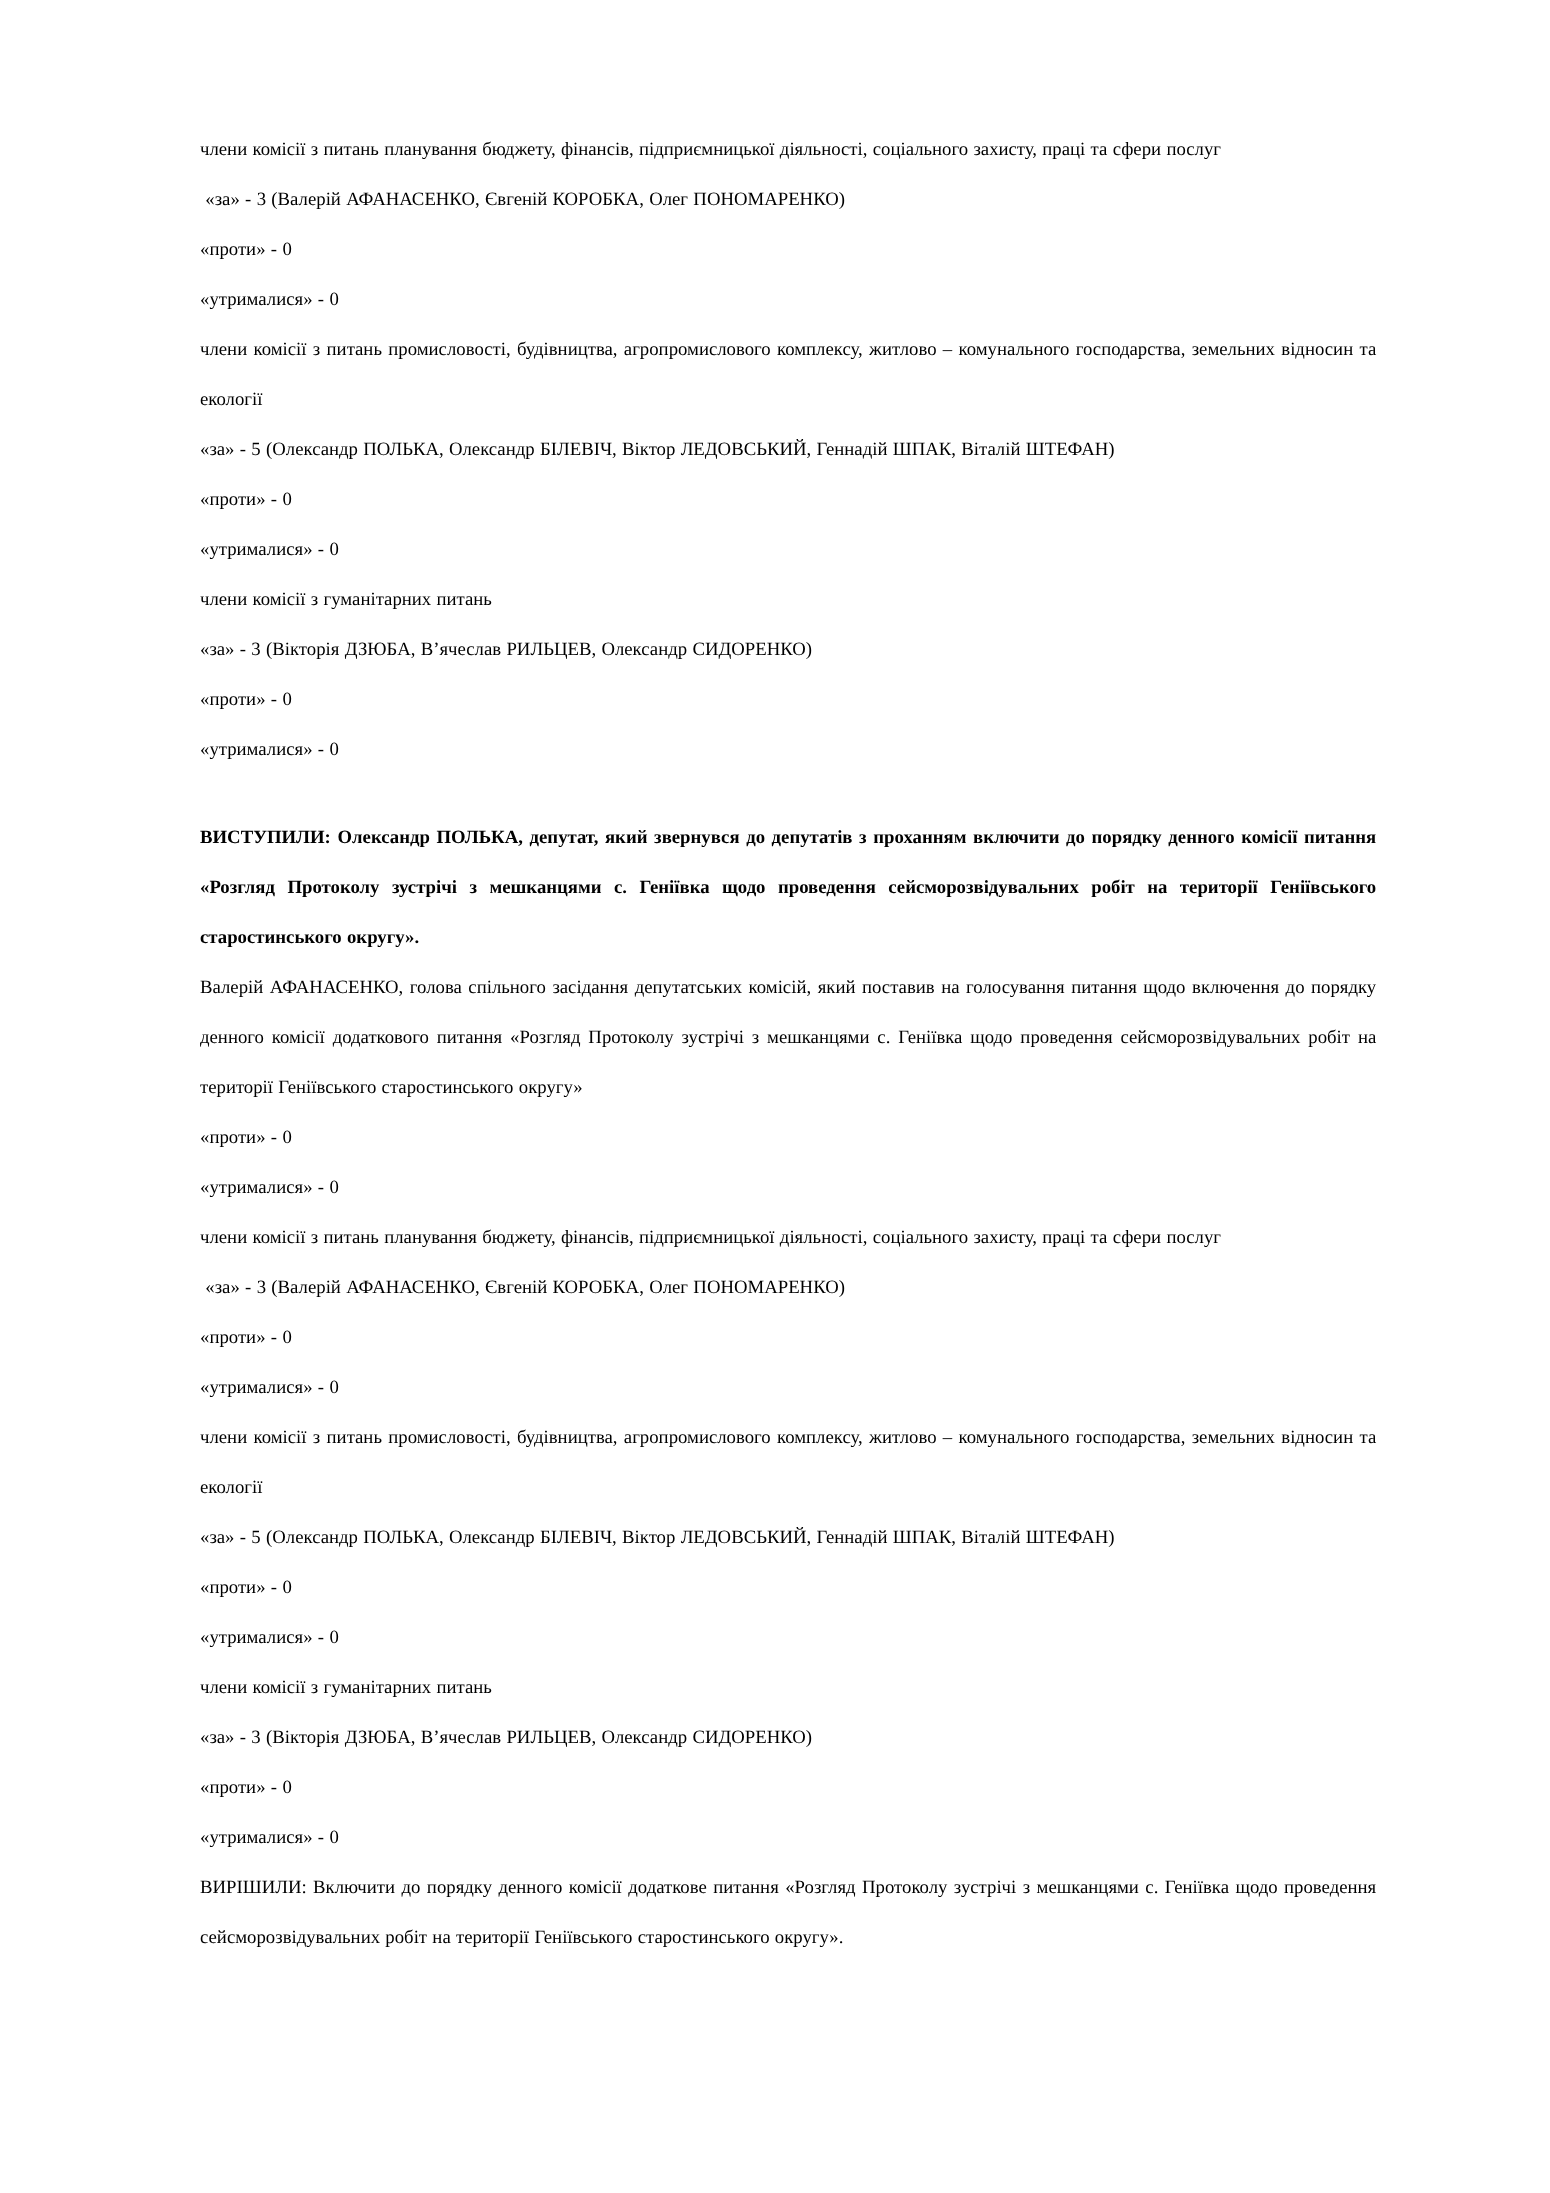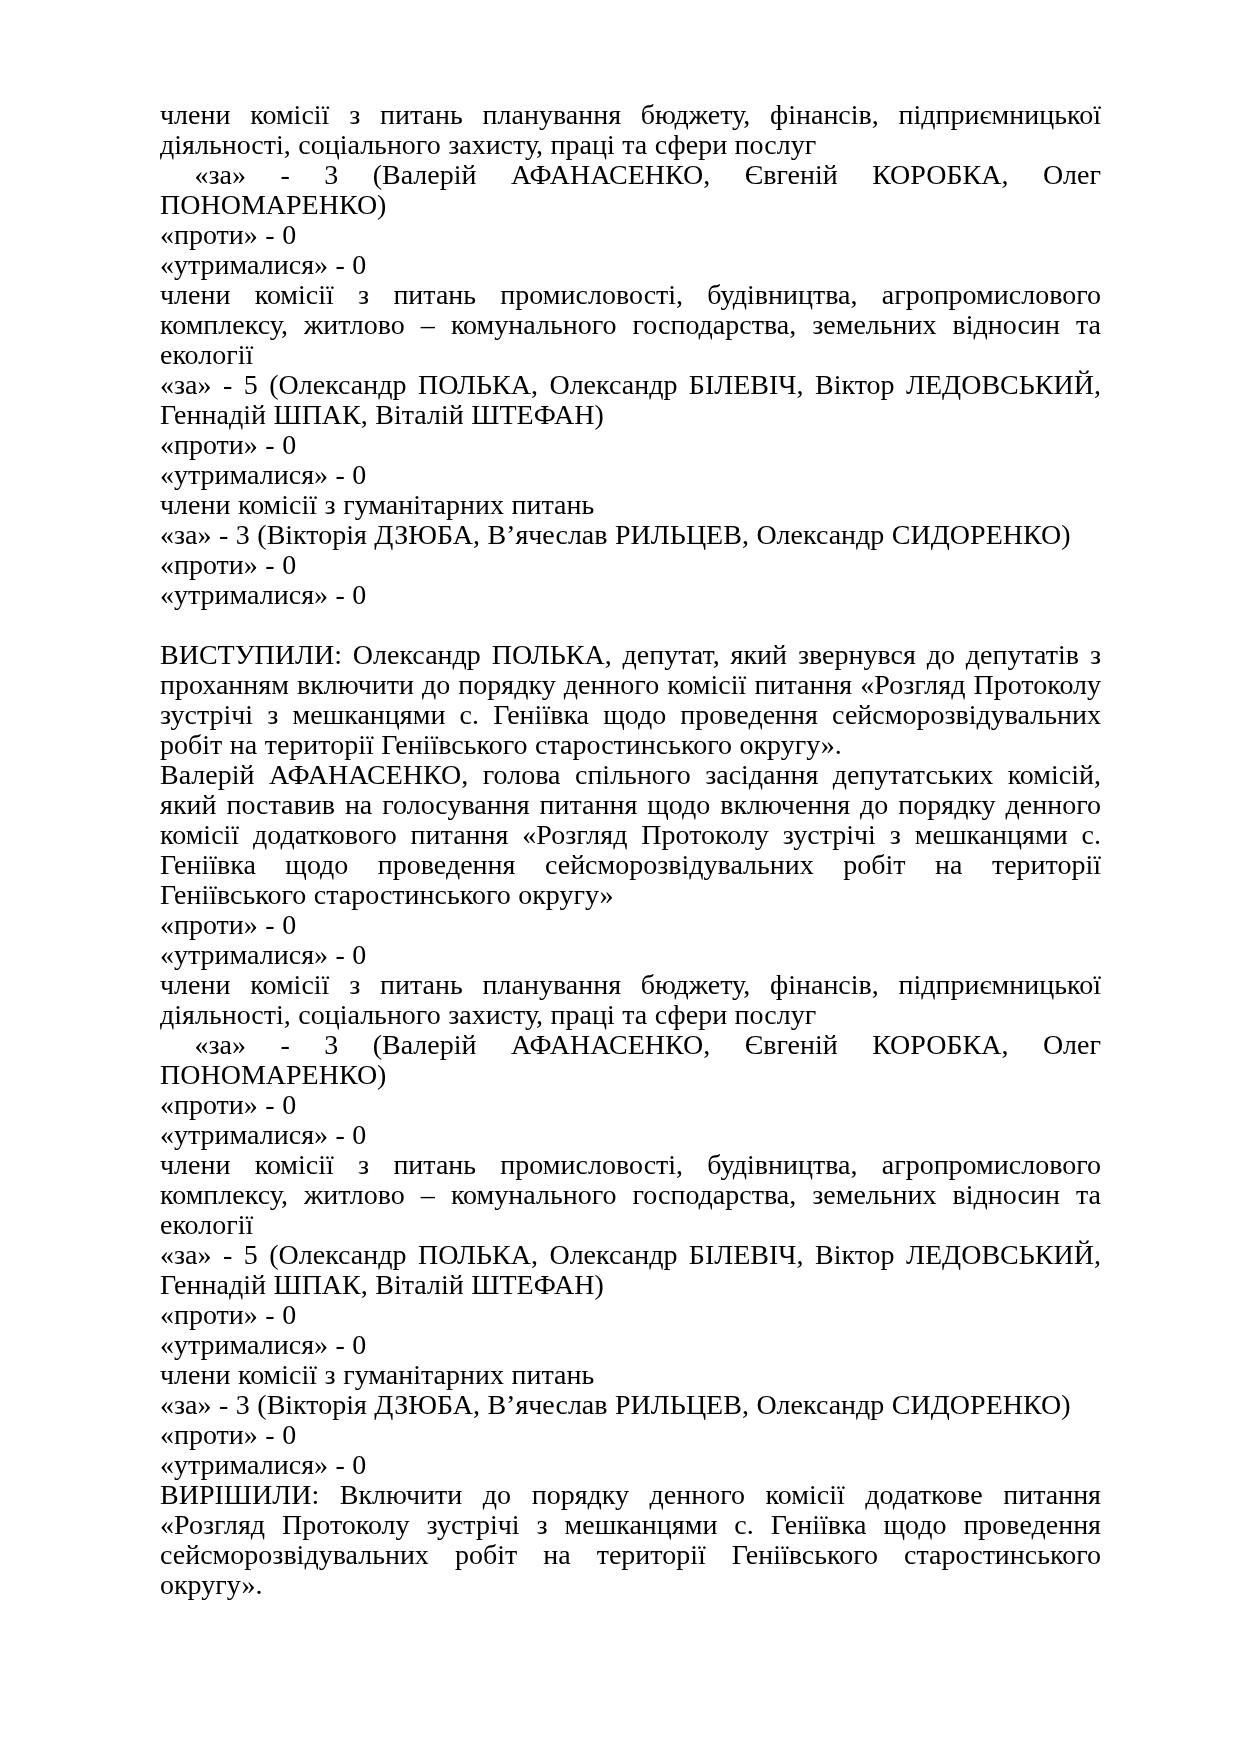--- a/index.html
+++ b/index.html
@@ -16,27 +16,28 @@
     position: relative;
   }
   .page {
     position: absolute;
     left: 160px;
     top: 100px;
     width: 941px;
   }
   p.para {
     margin: 0;
-    font-size: 28px;
-    line-height: 30px;
+    font-size: 15px;
+    line-height: 40px;
     text-align: justify;
     word-spacing: 0.5px;
   }
   p.para.gap {
     margin-top: 30px;
+    font-weight: bold;
   }
 </style>
 </head>
 <body>
 
 <main class="page">
     <p class="para">члени комісії з питань планування бюджету, фінансів, підприємницької діяльності, соціального захисту, праці та сфери послуг</p>
     <p class="para">&nbsp;«за» - 3 (Валерій АФАНАСЕНКО, Євгеній КОРОБКА, Олег ПОНОМАРЕНКО)</p>
     <p class="para">«проти» - 0</p>
     <p class="para">«утрималися» - 0</p>

